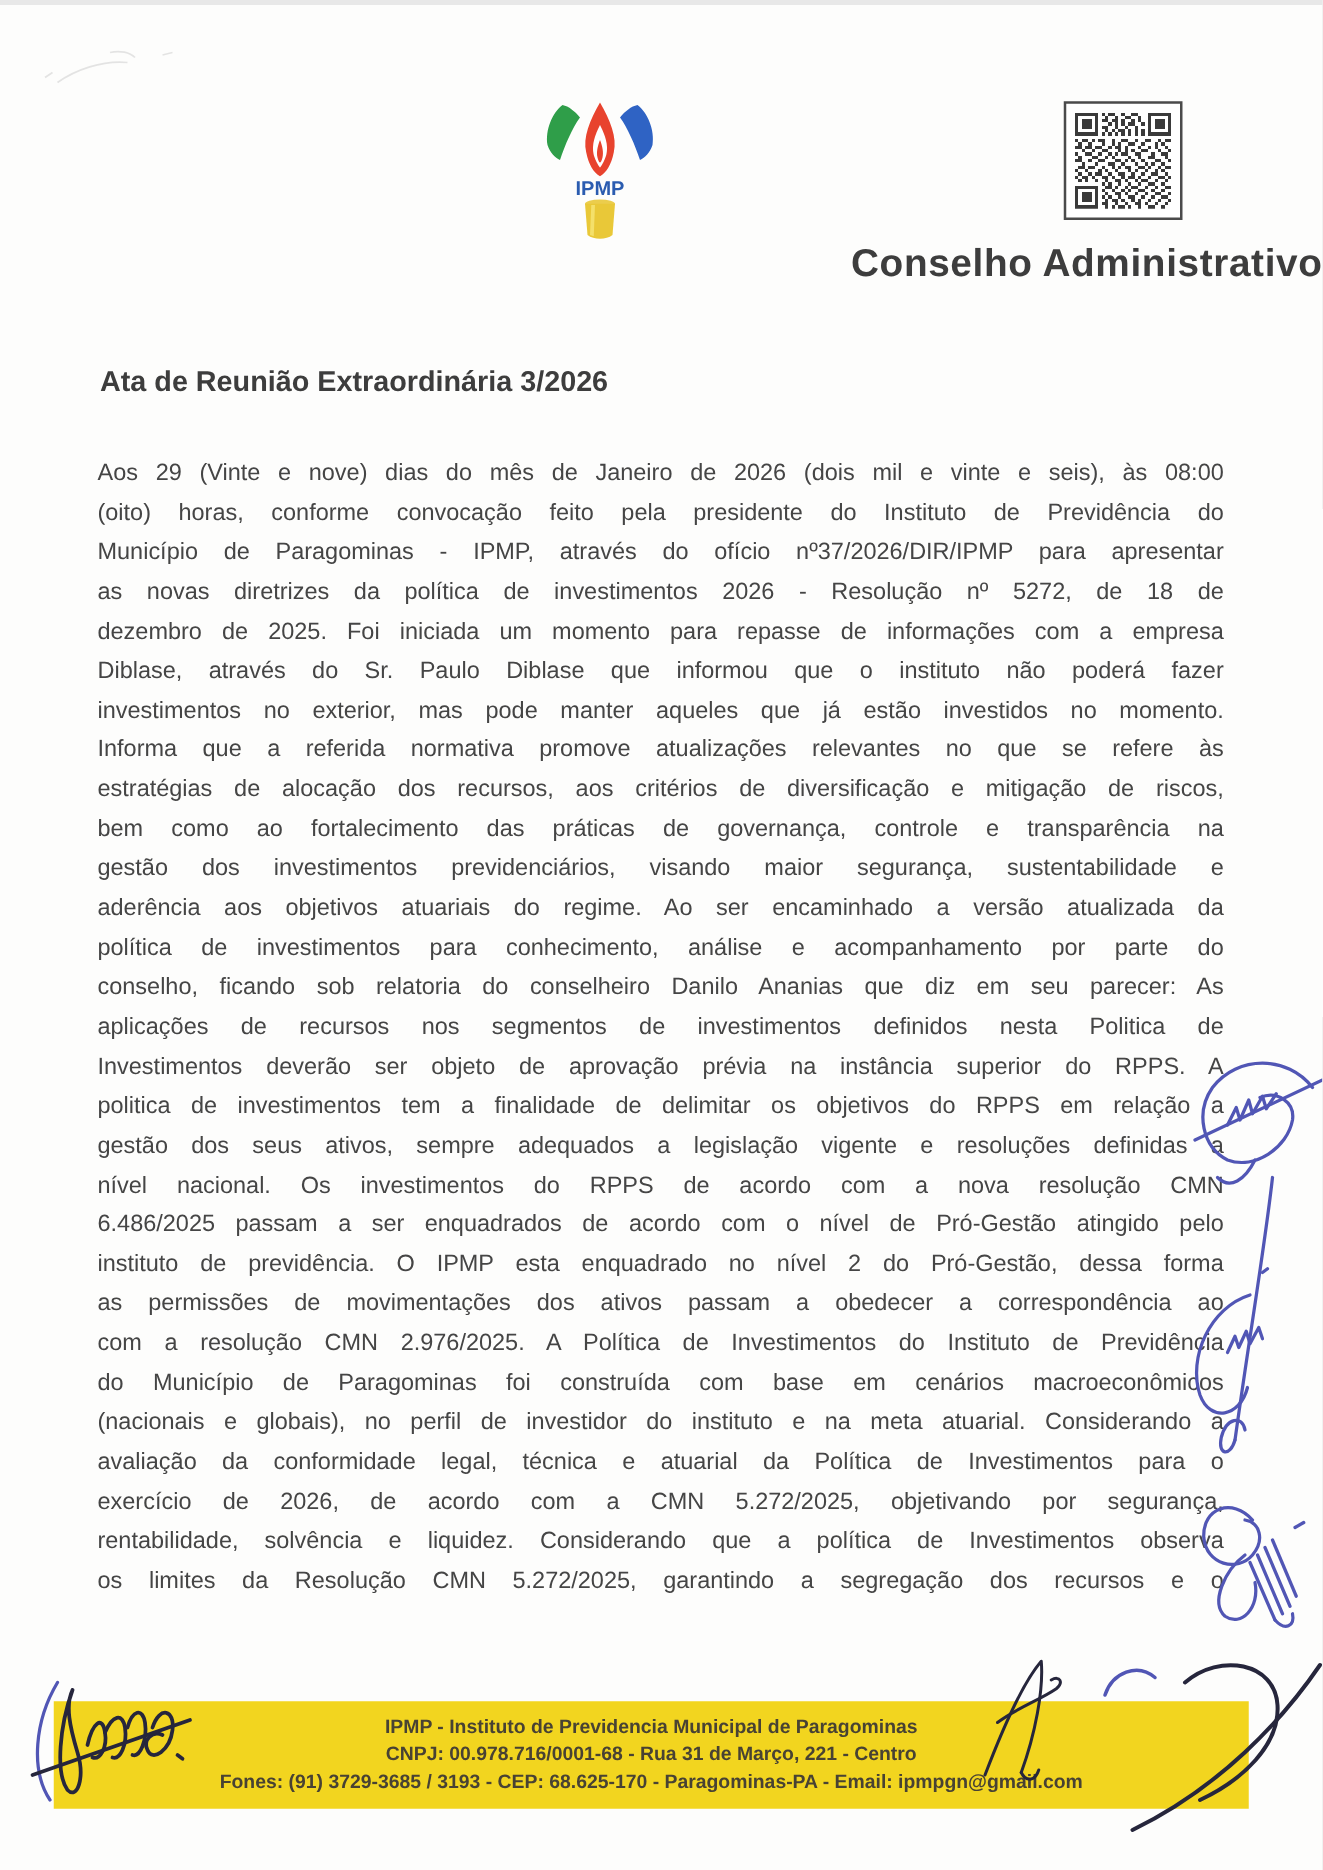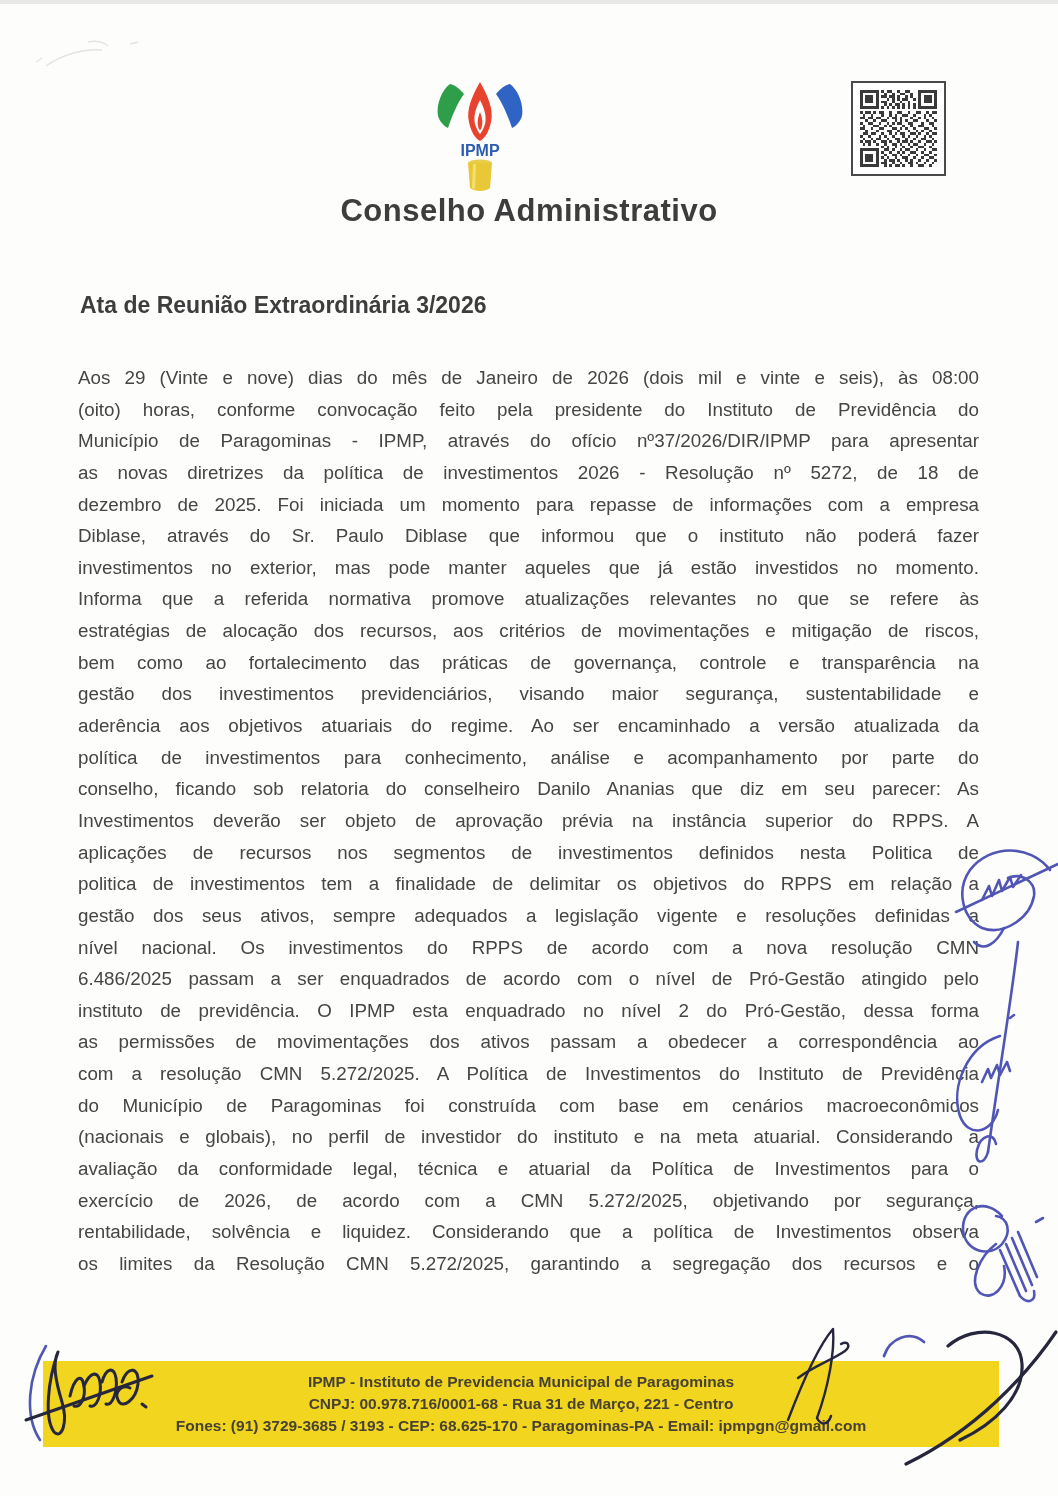--- a/index.html
+++ b/index.html
@@ -13,21 +13,21 @@
   }
   
   .logo-wrap{position:absolute;left:428px;top:76px;width:104px;height:110px;}
   .qr-wrap{
     position:absolute;left:851px;top:77px;width:95px;height:95px;
     border:2px solid #4a4a4a;background:#fff;box-sizing:border-box;padding:7px;
   }
   .qr-wrap svg{width:100%;height:100%;display:block;}
   .doc-title{
     position:absolute;left:0;top:189px;width:1058px;
-    text-align:center;font-size:31px;font-weight:bold;color:#3d3d3d;
+    text-align:right;font-size:31px;font-weight:bold;color:#3d3d3d;
     letter-spacing:0.5px;
   }
   .doc-subtitle{
     position:absolute;left:80px;top:288px;
     font-size:23px;font-weight:bold;color:#3d3d3d;
   }
   
   .body-text{
     position:absolute;left:78px;top:358px;width:901px;
     font-size:18.8px;line-height:31.65px;color:#454545;
@@ -306,35 +306,35 @@
 
   <div class="body-text">
       <div class="body-line">Aos 29 (Vinte e nove) dias do mês de Janeiro de 2026 (dois mil e vinte e seis), às 08:00</div>
       <div class="body-line">(oito) horas, conforme convocação feito pela presidente do Instituto de Previdência do</div>
       <div class="body-line">Município de Paragominas - IPMP, através do ofício nº37/2026/DIR/IPMP para apresentar</div>
       <div class="body-line">as novas diretrizes da política de investimentos 2026 - Resolução nº 5272, de 18 de</div>
       <div class="body-line">dezembro de 2025. Foi iniciada um momento para repasse de informações com a empresa</div>
       <div class="body-line">Diblase, através do Sr. Paulo Diblase que informou que o instituto não poderá fazer</div>
       <div class="body-line">investimentos no exterior, mas pode manter aqueles que já estão investidos no momento.</div>
       <div class="body-line">Informa que a referida normativa promove atualizações relevantes no que se refere às</div>
-      <div class="body-line">estratégias de alocação dos recursos, aos critérios de movimentações e mitigação de riscos,</div>
+      <div class="body-line">estratégias de alocação dos recursos, aos critérios de diversificação e mitigação de riscos,</div>
       <div class="body-line">bem como ao fortalecimento das práticas de governança, controle e transparência na</div>
       <div class="body-line">gestão dos investimentos previdenciários, visando maior segurança, sustentabilidade e</div>
       <div class="body-line">aderência aos objetivos atuariais do regime. Ao ser encaminhado a versão atualizada da</div>
       <div class="body-line">política de investimentos para conhecimento, análise e acompanhamento por parte do</div>
       <div class="body-line">conselho, ficando sob relatoria do conselheiro Danilo Ananias que diz em seu parecer: As</div>
+      <div class="body-line">aplicações de recursos nos segmentos de investimentos definidos nesta Politica de</div>
       <div class="body-line">Investimentos deverão ser objeto de aprovação prévia na instância superior do RPPS. A</div>
-      <div class="body-line">aplicações de recursos nos segmentos de investimentos definidos nesta Politica de</div>
       <div class="body-line">politica de investimentos tem a finalidade de delimitar os objetivos do RPPS em relação a</div>
       <div class="body-line">gestão dos seus ativos, sempre adequados a legislação vigente e resoluções definidas a</div>
       <div class="body-line">nível nacional. Os investimentos do RPPS de acordo com a nova resolução CMN</div>
       <div class="body-line">6.486/2025 passam a ser enquadrados de acordo com o nível de Pró-Gestão atingido pelo</div>
       <div class="body-line">instituto de previdência. O IPMP esta enquadrado no nível 2 do Pró-Gestão, dessa forma</div>
       <div class="body-line">as permissões de movimentações dos ativos passam a obedecer a correspondência ao</div>
-      <div class="body-line">com a resolução CMN 5.272/2025. A Política de Investimentos do Instituto de Previdência</div>
+      <div class="body-line">com a resolução CMN 2.976/2025. A Política de Investimentos do Instituto de Previdência</div>
       <div class="body-line">do Município de Paragominas foi construída com base em cenários macroeconômicos</div>
       <div class="body-line">(nacionais e globais), no perfil de investidor do instituto e na meta atuarial. Considerando a</div>
       <div class="body-line">avaliação da conformidade legal, técnica e atuarial da Política de Investimentos para o</div>
       <div class="body-line">exercício de 2026, de acordo com a CMN 5.272/2025, objetivando por segurança,</div>
       <div class="body-line">rentabilidade, solvência e liquidez. Considerando que a política de Investimentos observa</div>
       <div class="body-line">os limites da Resolução CMN 5.272/2025, garantindo a segregação dos recursos e o</div>
     </div>
 
   <div class="footer-bar">
       <div class="footer-line">IPMP - Instituto de Previdencia Municipal de Paragominas</div>

